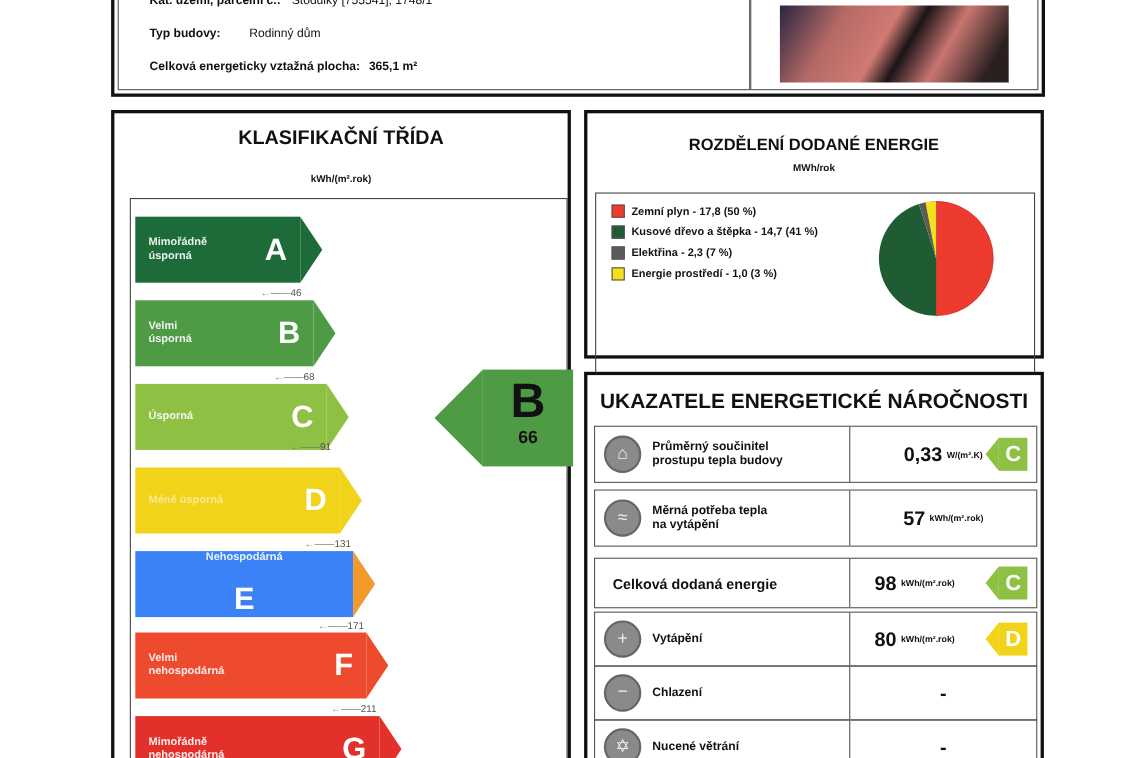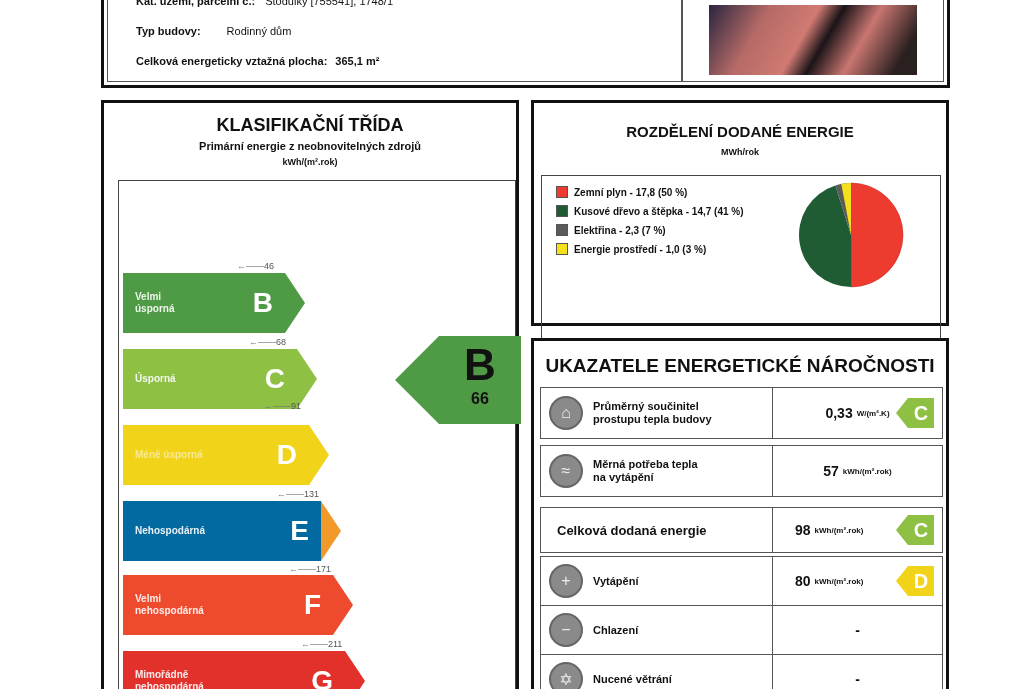--- a/index.html
+++ b/index.html
@@ -35,21 +35,21 @@
   .leg{position:absolute;left:14px;font-size:10px;font-weight:bold;display:flex;align-items:center;}
   .leg .sw{width:10px;height:10px;margin-right:6px;border:1px solid #555;}
   #piesvg{position:absolute;left:254px;top:4px;}
   
   #ind{left:531px;top:338px;width:418px;height:360px;}
   .row{position:absolute;left:6px;width:403px;border:1px solid #555;box-sizing:border-box;display:flex;}
   .row .c1{width:232px;border-right:1px solid #555;display:flex;align-items:center;box-sizing:border-box;padding-left:8px;}
   .row .c2{flex:1;display:flex;align-items:center;justify-content:center;position:relative;}
   .ico{width:34px;height:34px;border-radius:50%;background:#8a8a8a;border:2px solid #666;box-sizing:border-box;color:#eee;display:flex;align-items:center;justify-content:center;font-size:16px;margin-right:10px;flex:none;}
   .rl{font-size:11px;font-weight:bold;line-height:13px;}
-  .val{font-size:14px;font-weight:bold;}
+  .val{font-size:18px;font-weight:bold;}
   .unit{font-size:8px;font-weight:bold;margin-left:4px;}
   .badge{position:absolute;right:8px;top:50%;transform:translateY(-50%);display:flex;align-items:center;}
   .badge .t{width:0;height:0;border-top:15px solid transparent;border-bottom:15px solid transparent;border-right:12px solid;}
   .badge .b{width:26px;height:30px;color:#fff;font-weight:bold;font-size:20px;display:flex;align-items:center;justify-content:center;}
 </style>
 </head>
 <body>
 
 <div class="box" id="top">
   <div class="inner" id="top-inner">
@@ -57,23 +57,29 @@
     <div class="info" style="top:28px;"><span>Typ budovy:</span><span class="v" style="margin-left:26px">Rodinný dům</span></div>
     <div class="info" style="top:58px;"><span>Celková energeticky vztažná plocha:</span><span class="v" style="font-weight:bold;margin-left:8px">365,1 m²</span></div>
   </div>
   <div id="photo-frame">
     <div id="photo"></div>
   </div>
 </div>
 
 <div class="box" id="cls">
   <div class="h1" style="top:12px;font-size:18px;">KLASIFIKAČNÍ TŘÍDA</div>
-  <div class="h1" style="top:37px;font-size:11px;">Primární energie z neobnovitelných zdrojů</div>
   <div class="h1" style="top:54px;font-size:9px;">kWh/(m².rok)</div>
   <div class="inner" id="cls-inner">
+    <div class="band" style="top:16px;">
+        <div class="body" style="width:150px;background:#1e6b3a;">
+          <span class="lbl" style="width:70px">Mimořádně úsporná</span>
+          <span class="let">A</span>
+        </div>
+        <div class="tip" style="border-left:20px solid #1e6b3a;"></div>
+      </div>
     <div class="thr" style="left:118px;top:80px;">46</div>
     <div class="band" style="top:92px;">
         <div class="body" style="width:162px;background:#4e9a45;">
           <span class="lbl" style="width:60px">Velmi úsporná</span>
           <span class="let">B</span>
         </div>
         <div class="tip" style="border-left:20px solid #4e9a45;"></div>
       </div>
     <div class="thr" style="left:130px;top:156px;">68</div>
     <div class="band" style="top:168px;">
@@ -86,21 +92,21 @@
     <div class="thr" style="left:145px;top:220px;">91</div>
     <div class="band" style="top:244px;align-items:flex-end;">
         <div class="body" style="width:186px;background:#f1d31a;">
           <span class="lbl" style="opacity:.5">Méně úsporná</span>
           <span class="let">D</span>
         </div>
         <div class="tip" style="border-left:20px solid #f1d31a;"></div>
       </div>
     <div class="thr" style="left:158px;top:308px;">131</div>
     <div class="band" style="top:320px;">
-        <div class="body" style="width:198px;background:#0369a1;">
+        <div class="body" style="width:198px;background:#3b82f6;flex-direction:column;">
           <span class="lbl">Nehospodárná</span>
           <span class="let">E</span>
         </div>
         <div class="tip" style="border-left:20px solid #f19a2a;"></div>
       </div>
     <div class="thr" style="left:170px;top:383px;">171</div>
     <div class="band" style="top:394px;">
         <div class="body" style="width:210px;background:#ee4a2e;">
           <span class="lbl" style="width:90px">Velmi nehospodárná</span>
           <span class="let">F</span>

